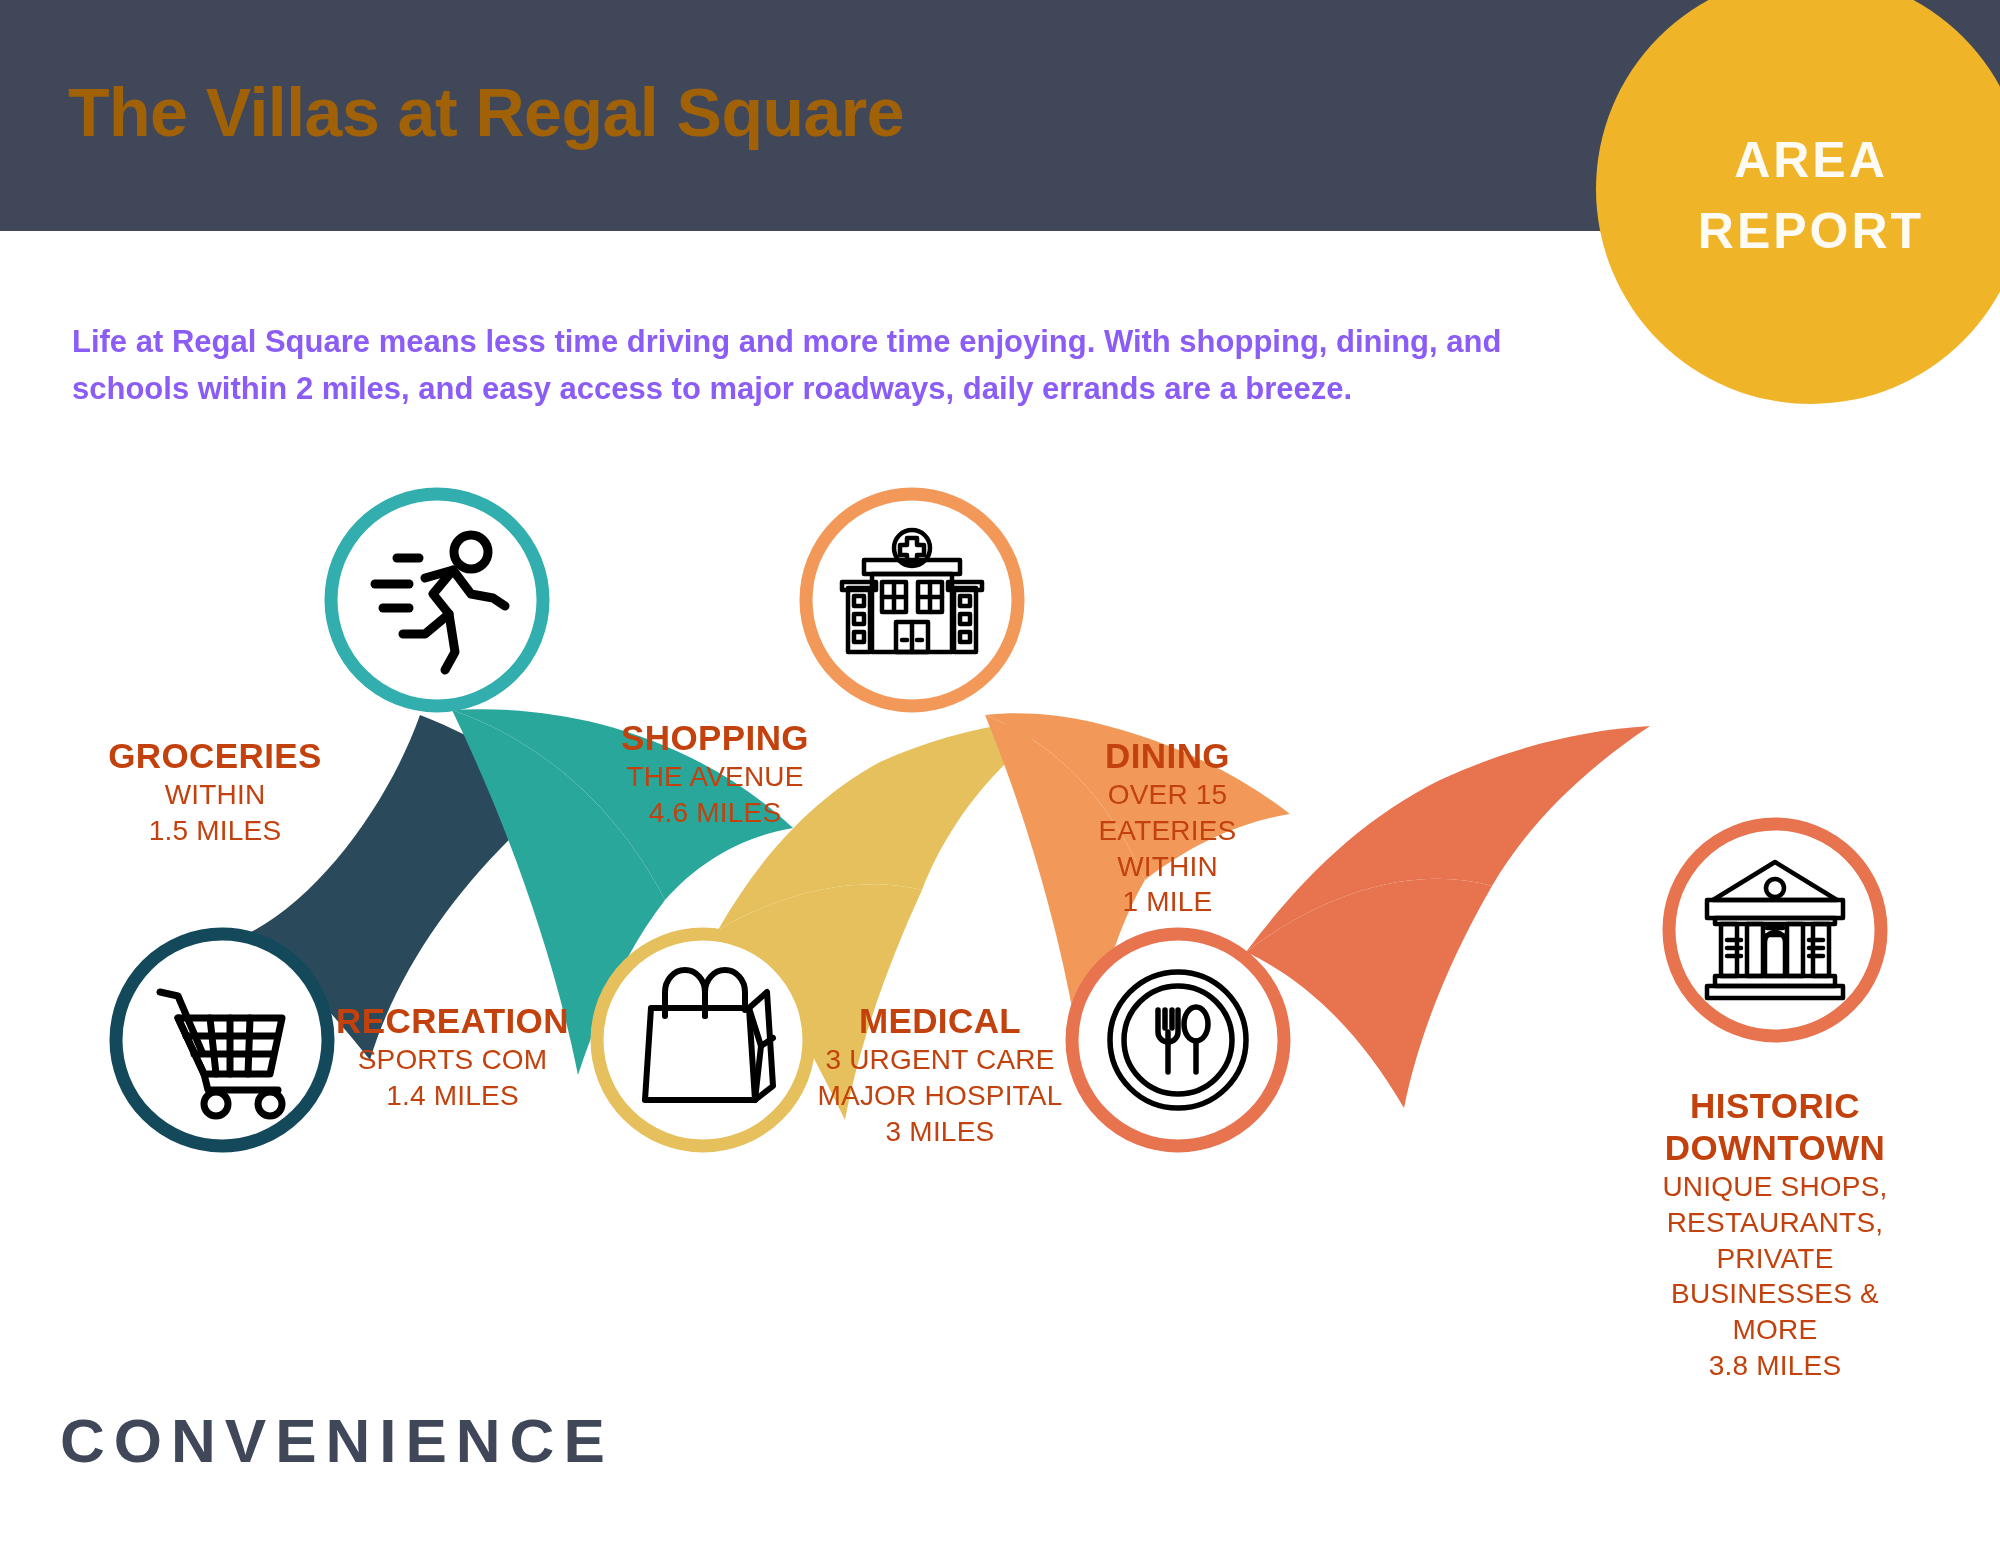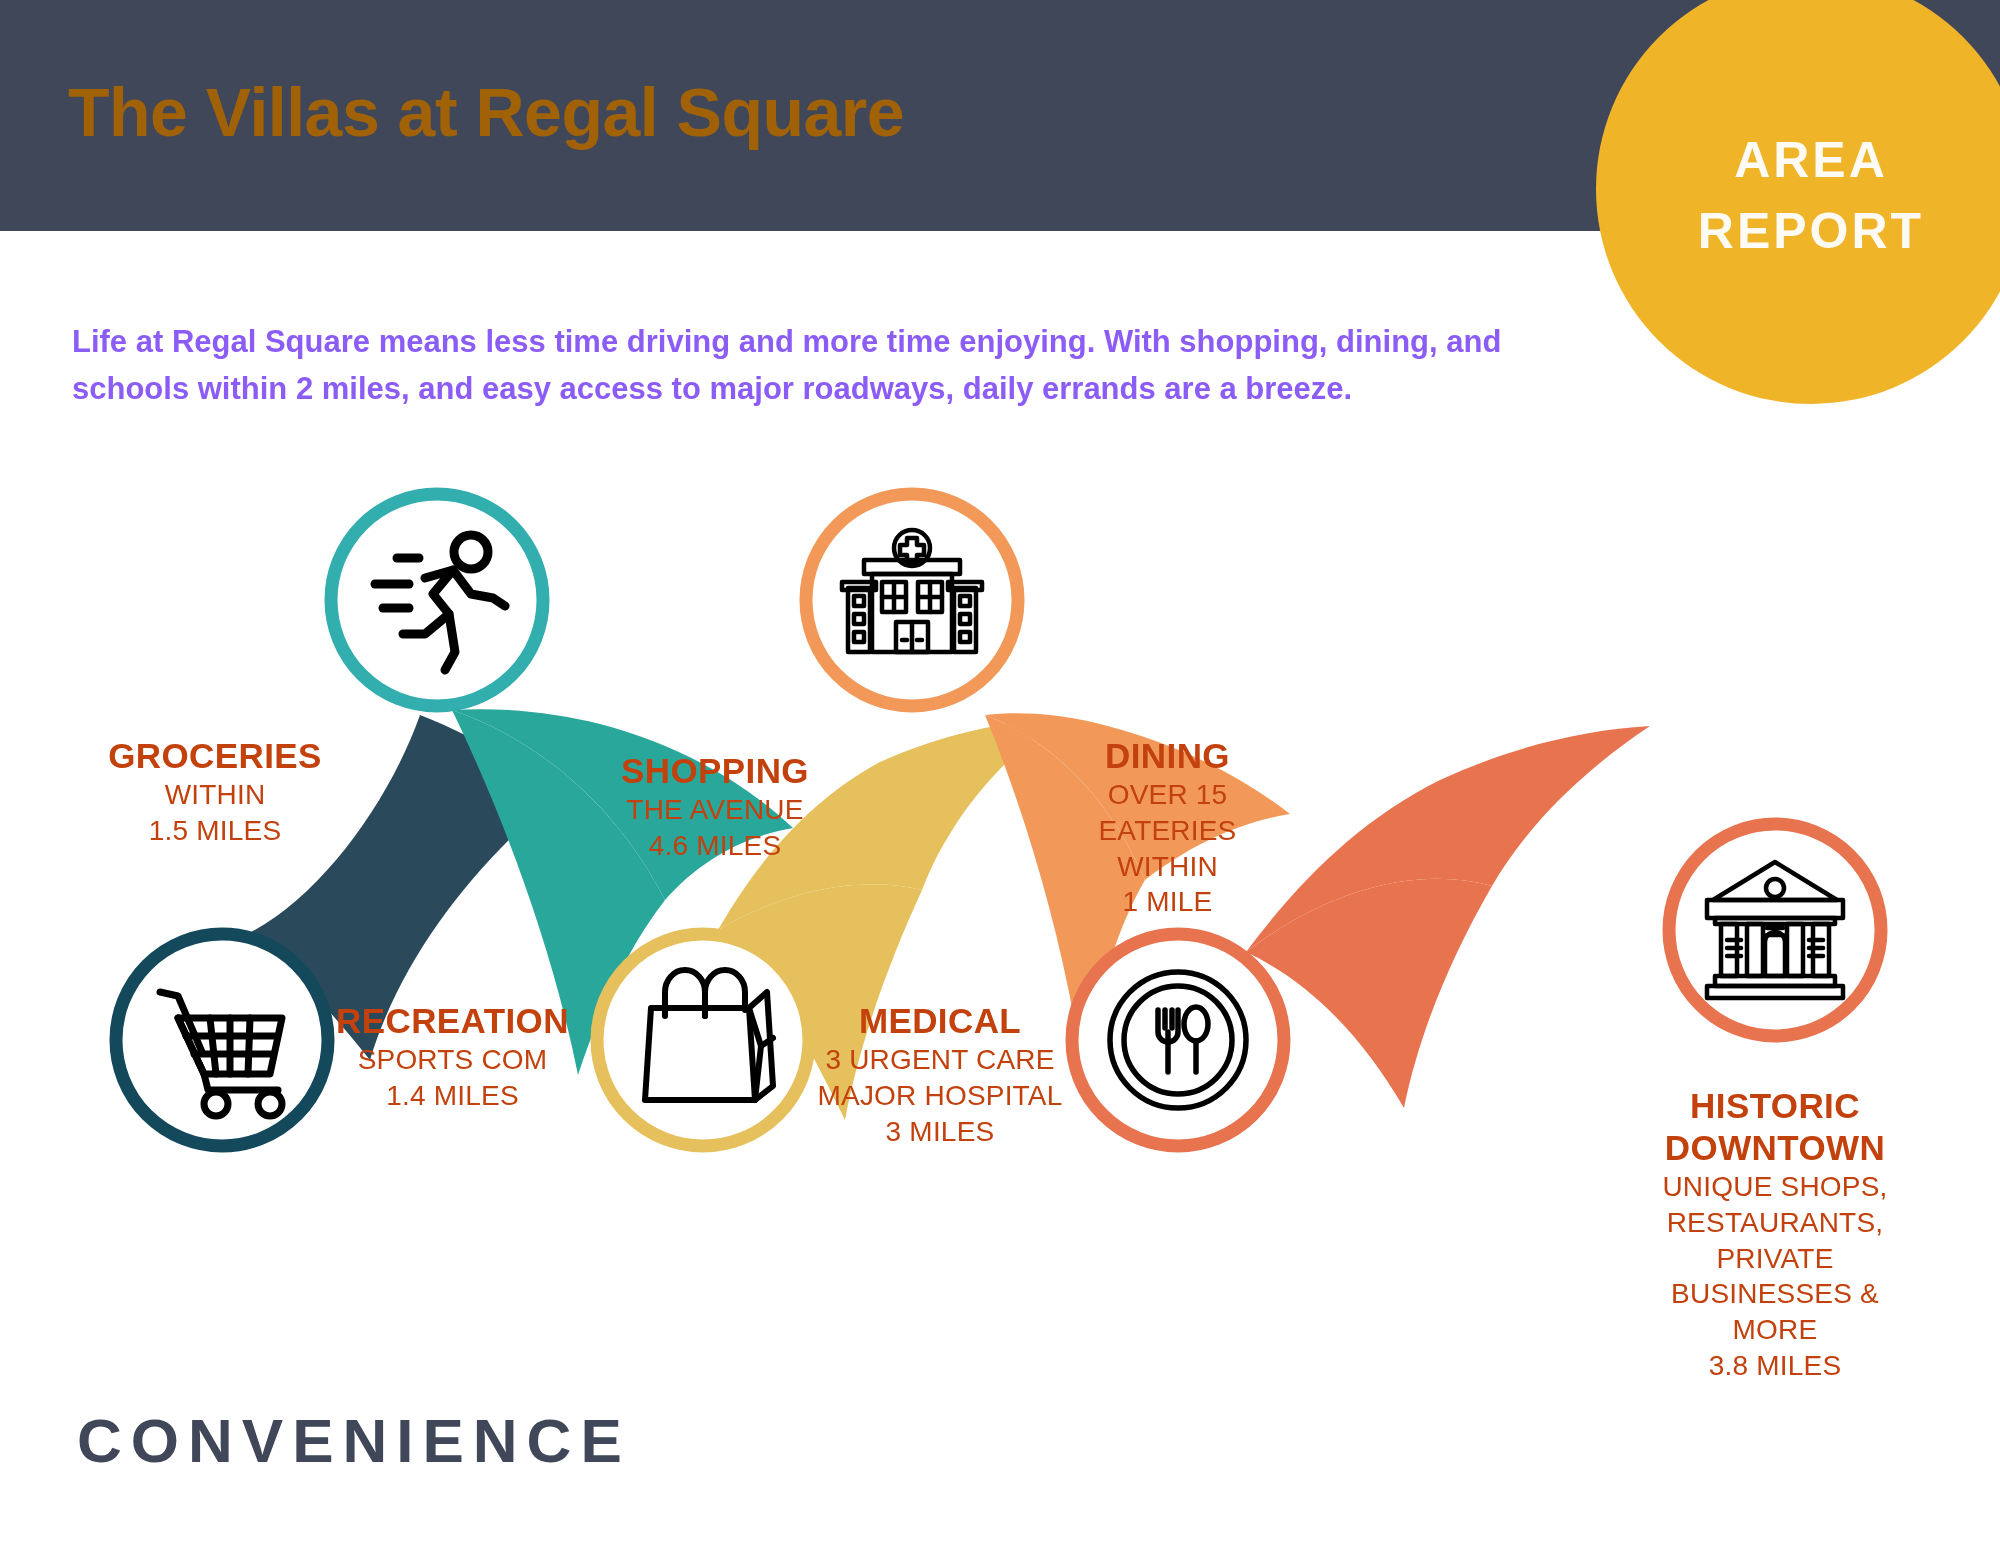--- a/index.html
+++ b/index.html
@@ -25,27 +25,27 @@
   .stage svg{position:absolute;left:0;top:0;}
 
   
   .blk{position:absolute;text-align:center;color:#c2410c;}
   .blk .ttl{font-size:35px;font-weight:bold;letter-spacing:0.4px;line-height:1.2;}
   .blk .sub{font-size:28px;font-weight:400;line-height:1.28;letter-spacing:0.2px;}
   .blk .dist{font-size:28px;font-weight:normal;letter-spacing:0.2px;line-height:1.28;}
 
   .b-groceries{left:100px;top:735px;width:230px;}
   .b-recreation{left:335px;top:1000px;width:235px;}
-  .b-shopping{left:590px;top:750px;width:250px;}
+  .b-shopping{left:590px;top:717px;width:250px;}
   .b-medical{left:795px;top:1000px;width:290px;}
   .b-dining{left:1040px;top:735px;width:255px;}
   .b-historic{left:1630px;top:1085px;width:290px;}
 
   
-  .footer{position:absolute;left:77px;top:1410px;font-size:62px;font-weight:bold;
+  .footer{position:absolute;left:60px;top:1410px;font-size:62px;font-weight:bold;
     color:#3f4759;letter-spacing:9px;line-height:1;}
 </style>
 </head>
 <body>
 
 <div class="header-bar"></div>
 <div class="header-title">The Villas at Regal Square</div>
 
 <div class="badge">
   <span>AREA</span>

